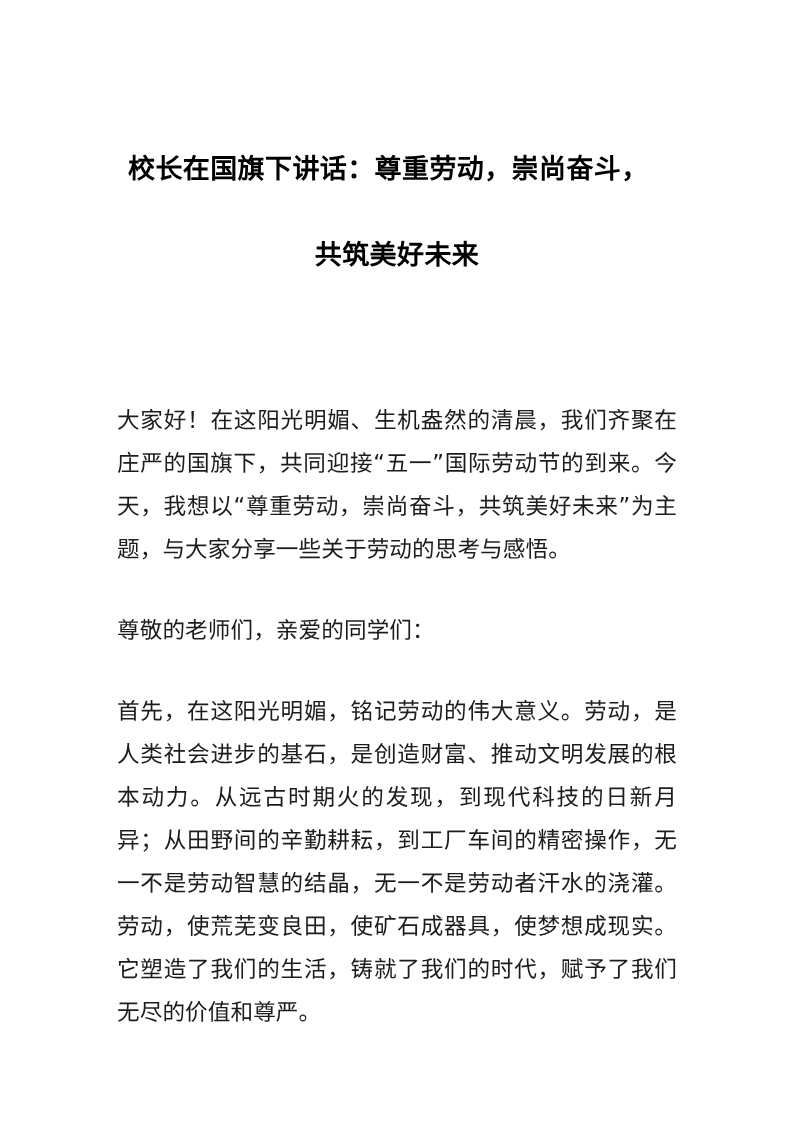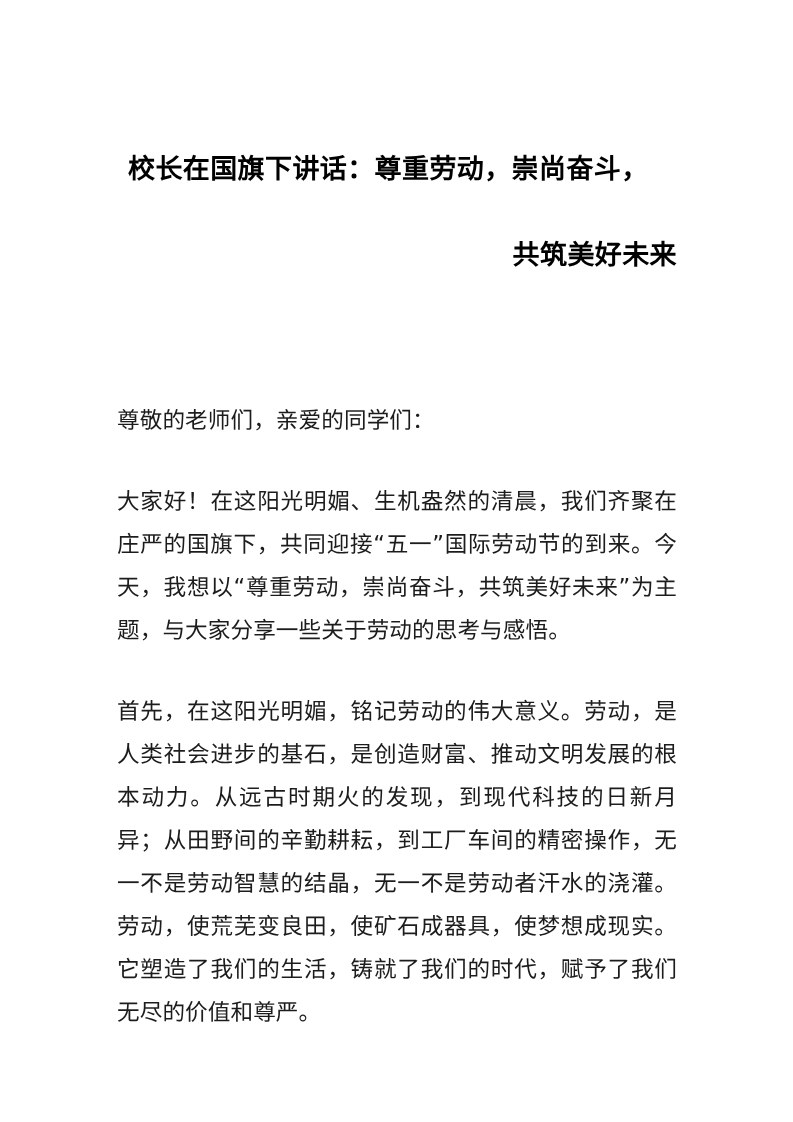--- a/index.html
+++ b/index.html
@@ -41,21 +41,21 @@
     text-indent: 0;
   }
   .doc-title .title-line-1 {
     display: block;
     text-align: left;
     margin-left: 11px;
     white-space: nowrap;
   }
   .doc-title .title-line-2 {
     display: block;
-    text-align: right;
+    text-align: center;
   }
   .body-block {
     padding-top: 101px;
   }
   .para {
     margin: 0 0 38px 0;
     font-size: 22.6px;
     line-height: 43px;
     text-align: justify;
     text-align-last: left;
@@ -74,23 +74,23 @@
 
   <div class="content">
 
     <h1 class="doc-title">
       <span class="title-line-1">校长在国旗下讲话：尊重劳动，崇尚奋斗，</span>
       <span class="title-line-2">共筑美好未来</span>
     </h1>
 
     <div class="body-block">
 
+      <p class="para">大家好！在这阳光明媚、生机盎然的清晨，我们齐聚在庄严的国旗下，共同迎接“五一”国际劳动节的到来。今天，我想以“尊重劳动，崇尚奋斗，共筑美好未来”为主题，与大家分享一些关于劳动的思考与感悟。</p>
+
       <p class="para">尊敬的老师们，亲爱的同学们：</p>
-
-      <p class="para">大家好！在这阳光明媚、生机盎然的清晨，我们齐聚在庄严的国旗下，共同迎接“五一”国际劳动节的到来。今天，我想以“尊重劳动，崇尚奋斗，共筑美好未来”为主题，与大家分享一些关于劳动的思考与感悟。</p>
 
       <p class="para">首先，在这阳光明媚，铭记劳动的伟大意义。劳动，是人类社会进步的基石，是创造财富、推动文明发展的根本动力。从远古时期火的发现，到现代科技的日新月异；从田野间的辛勤耕耘，到工厂车间的精密操作，无一不是劳动智慧的结晶，无一不是劳动者汗水的浇灌。劳动，使荒芜变良田，使矿石成器具，使梦想成现实。它塑造了我们的生活，铸就了我们的时代，赋予了我们无尽的价值和尊严。</p>
 
     </div>
 
   </div>
 
 </div>
 
 </body></html>

